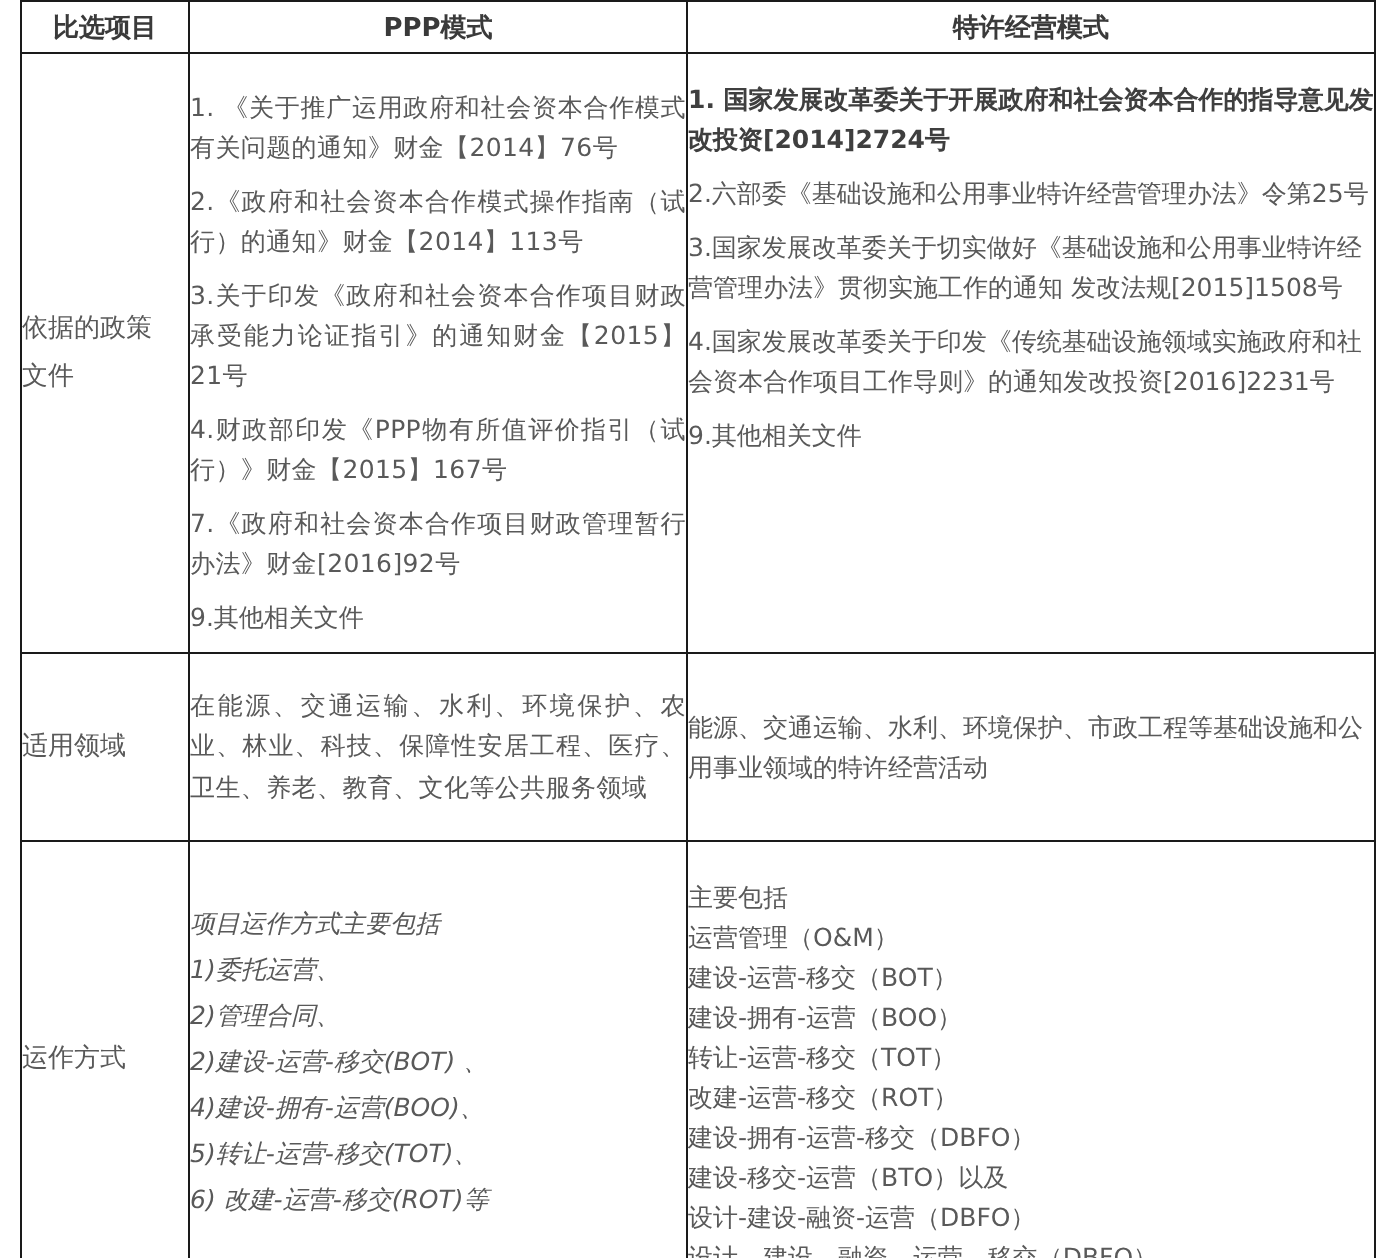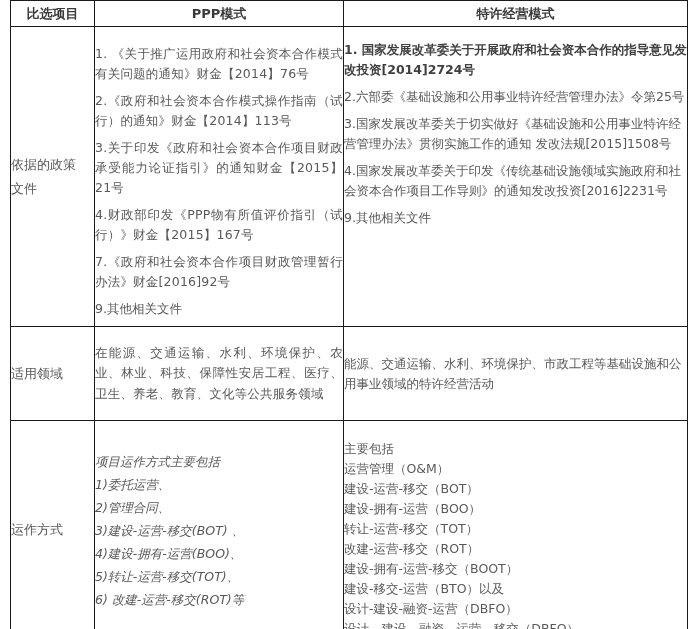--- a/index.html
+++ b/index.html
@@ -65,32 +65,32 @@
       <div>能源、交通运输、水利、环境保护、市政工程等基础设施和公用事业领域的特许经营活动</div>
     </td>
   </tr>
 
   <tr style="height:204px;">
     <td class="label">运作方式</td>
     <td class="body list7">
       <div class="li">项目运作方式主要包括</div>
       <div class="li">1)委托运营、</div>
       <div class="li">2)管理合同、</div>
-      <div class="li">3)建设-运营-移交(BOT) 、</div>
+      <div class="li">2)建设-运营-移交(BOT) 、</div>
       <div class="li">4)建设-拥有-运营(BOO)、</div>
       <div class="li">5)转让-运营-移交(TOT)、</div>
       <div class="li">6) 改建-运营-移交(ROT)等</div>
     </td>
     <td class="body list10" style="vertical-align:top; padding-top:18px;">
       <div class="li">主要包括</div>
       <div class="li">运营管理（O&amp;M）</div>
       <div class="li">建设-运营-移交（BOT）</div>
       <div class="li">建设-拥有-运营（BOO）</div>
       <div class="li">转让-运营-移交（TOT）</div>
       <div class="li">改建-运营-移交（ROT）</div>
-      <div class="li">建设-拥有-运营-移交（BOOT）</div>
+      <div class="li">建设-拥有-运营-移交（DBFO）</div>
       <div class="li">建设-移交-运营（BTO）以及</div>
       <div class="li">设计-建设-融资-运营（DBFO）</div>
       <div class="li">设计 - 建设 - 融资 - 运营 - 移交（DBFO）</div>
     </td>
   </tr>
 </tbody>
   </table>
 
 </body></html>

